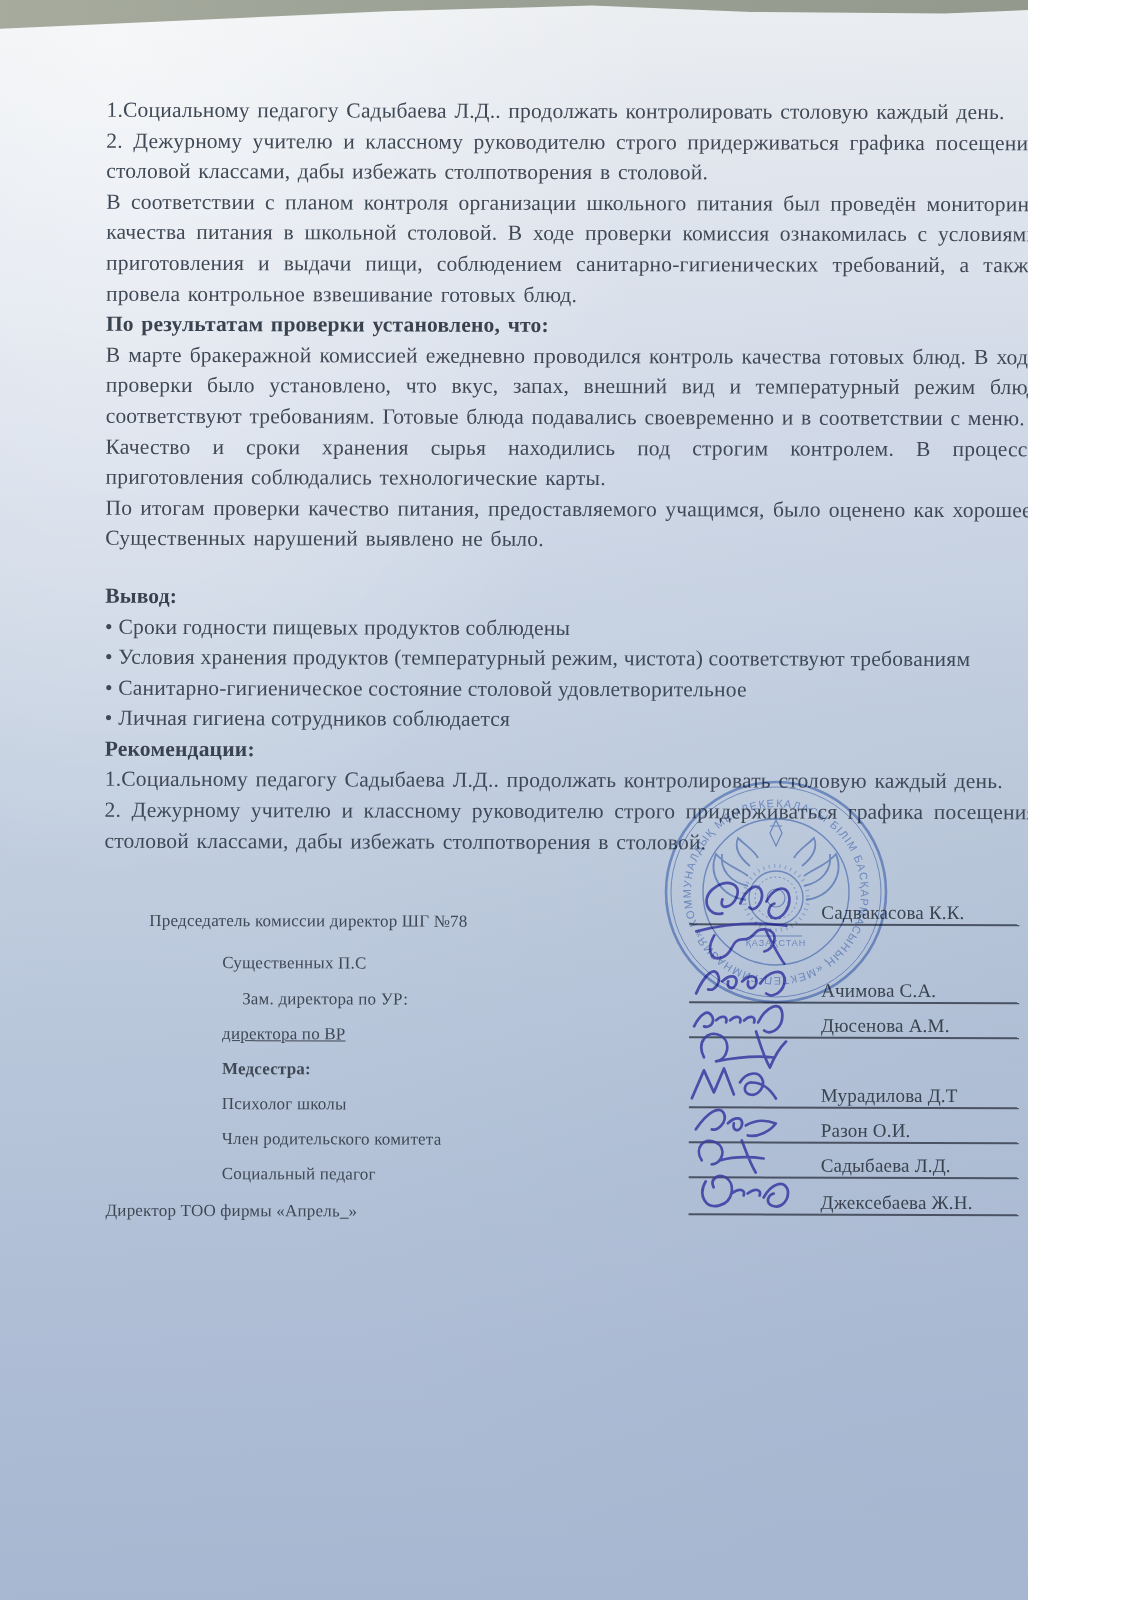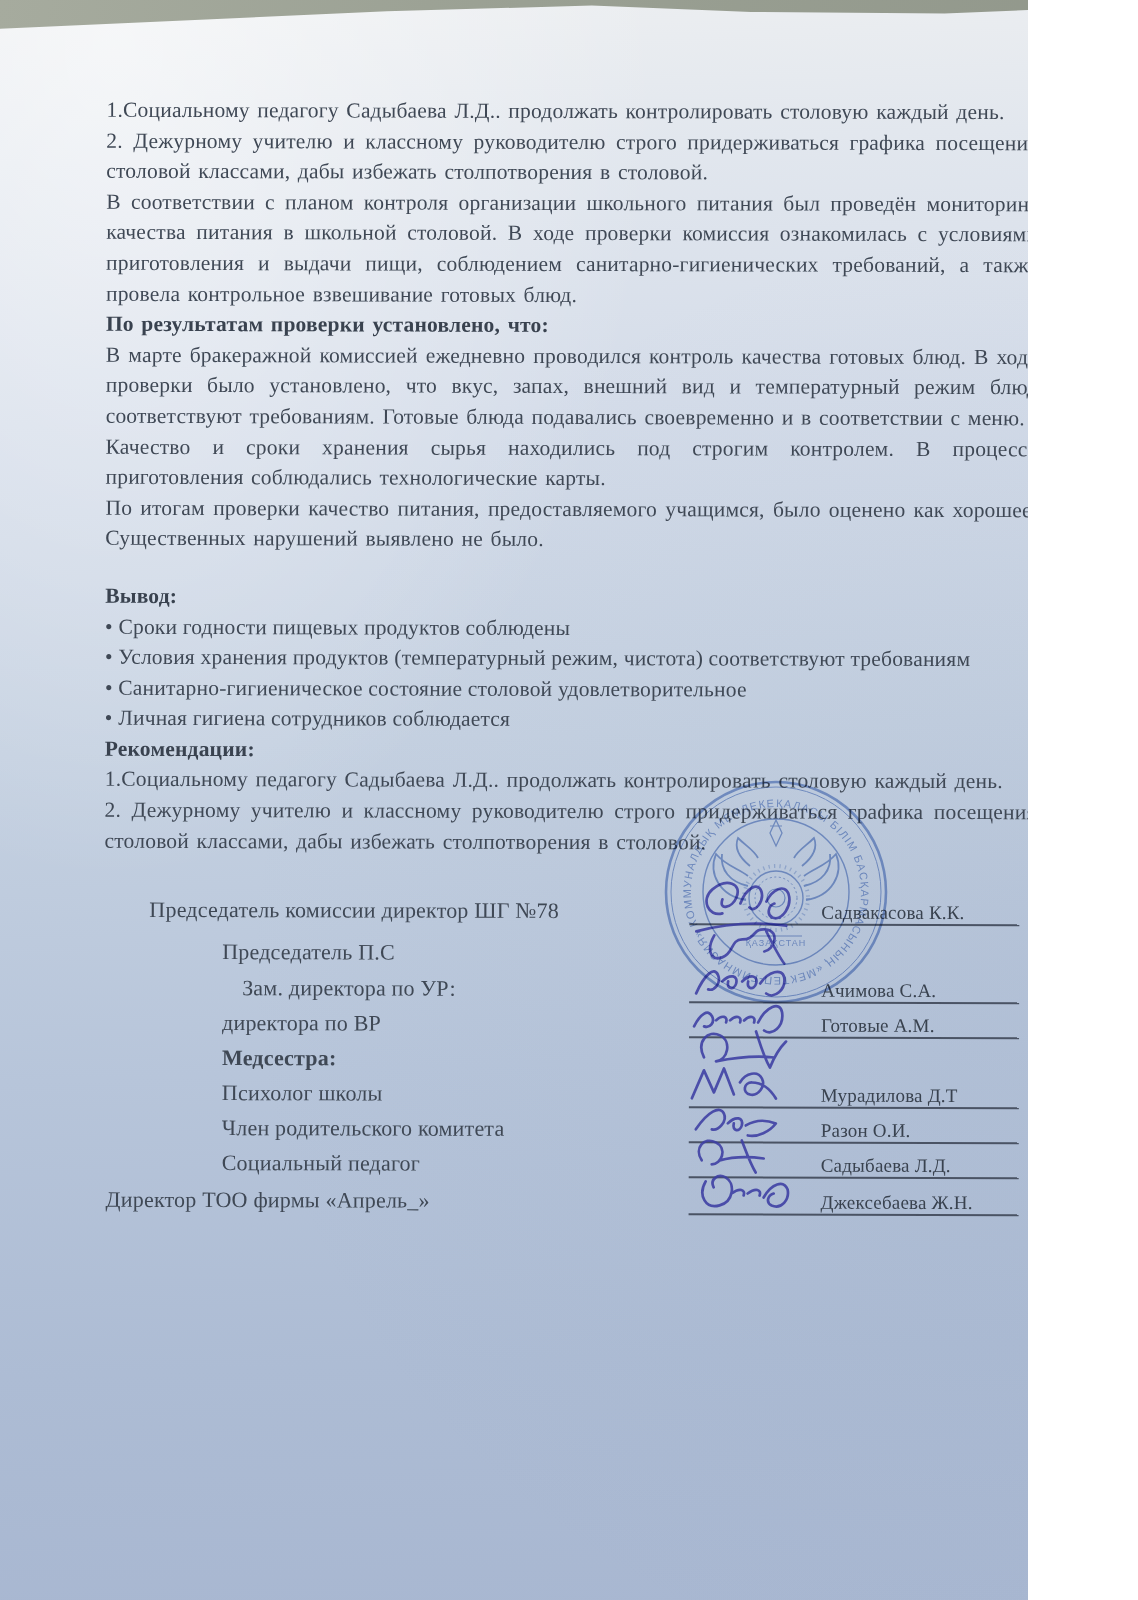--- a/index.html
+++ b/index.html
@@ -22,21 +22,21 @@
     color:#3f4855;font-size:21.5px;line-height:30.6px;letter-spacing:.2px;
     transform:rotate(.15deg);
   }
   .para{margin:0;text-align:justify;word-spacing:2px;}
   .bold{font-weight:700;color:#39424f;text-align:left;}
   .bullet{margin:0;text-align:left;}
   .gap{height:27px;}
   
   .sig-section{position:relative;height:372px;margin-top:16px;}
   .sig-row{position:absolute;left:0;width:100%;height:30px;z-index:3;}
-  .sig-label{position:absolute;top:1px;font-size:22px;white-space:nowrap;color:#3f4855;}
+  .sig-label{position:absolute;top:12px;font-size:17px;white-space:nowrap;color:#3f4855;}
   .sig-line{position:absolute;left:585px;top:0;width:330px;height:28px;border-bottom:2px solid #4a5364;}
   .sig-name{position:absolute;left:132px;bottom:-4px;font-size:19px;white-space:nowrap;color:#39424f;}
   .sig-ink{position:absolute;left:580px;top:-32px;width:140px;height:62px;overflow:visible;}
   .sig-ink path{fill:none;stroke:#3c3ea3;stroke-width:2.7;stroke-linecap:round;stroke-linejoin:round;opacity:.88;}
   
   .stamp{
     position:absolute;left:658px;top:774px;width:236px;height:236px;
     mix-blend-mode:multiply;opacity:.82;z-index:12;pointer-events:none;
   }
   .stamp .ln{fill:none;stroke:#7e9cd4;}
@@ -81,43 +81,43 @@
           <span class="sig-label" style="left:45px;">Председатель комиссии директор ШГ №78</span>
           <svg class="sig-ink" viewBox="0 0 140 62">
               <path d="M38,50 C24,54 16,36 28,26 C42,14 58,20 52,34 C48,44 34,48 38,36 M56,40 C62,24 74,18 77,28 C80,38 70,50 65,44 M82,38 C88,26 100,20 104,30 C108,42 98,58 88,54 C82,51 84,42 90,40"></path>
             </svg>
           <div class="sig-line">
               <span class="sig-name">Садвакасова К.К.</span>
             </div>
         </div>
 
         <div class="sig-row" style="top:64px;">
-          <span class="sig-label" style="left:118px;">Председатель П.С</span>
+          <span class="sig-label" style="left:118px;">Существенных П.С</span>
           <svg class="sig-ink" viewBox="0 0 140 62">
               <path d="M12,26 C42,18 72,16 102,20 M30,30 C22,44 26,56 38,52 C50,48 46,34 58,34 C72,34 68,22 82,24 C96,26 90,44 80,46 M82,26 C88,38 94,50 100,58"></path>
             </svg>
         </div>
 
         <div class="sig-row" style="top:100px;">
           <span class="sig-label" style="left:118px;margin-left:20px;">Зам.  директора по УР:</span>
           <svg class="sig-ink" viewBox="0 0 140 62">
               <path d="M12,52 C20,34 30,24 34,34 C37,42 30,50 24,48 M38,40 C46,32 54,34 52,42 C50,49 42,48 44,40 M58,40 C66,32 74,34 72,42 C70,49 62,48 64,40 M76,42 C84,30 98,26 100,36 C102,48 90,58 82,52"></path>
             </svg>
           <div class="sig-line">
               <span class="sig-name">Ачимова С.А.</span>
             </div>
         </div>
 
         <div class="sig-row" style="top:135px;">
-          <span class="sig-label" style="left:118px;">директора по ВР</span>
+          <span class="sig-label" style="left:118px;text-decoration:underline;">директора по ВР</span>
           <svg class="sig-ink" viewBox="0 0 140 62">
               <path d="M10,50 C16,38 24,32 28,40 C31,46 26,52 20,50 M32,44 C38,38 44,40 42,46 M46,44 C52,38 58,40 56,46 M60,44 C66,38 72,40 70,46 M74,46 C82,30 96,24 98,36 C100,50 88,60 80,54"></path>
             </svg>
           <div class="sig-line">
-              <span class="sig-name">Готовые А.М.</span>
+              <span class="sig-name">Дюсенова А.М.</span>
             </div>
         </div>
 
         <div class="sig-row" style="top:170px;">
           <span class="sig-label" style="left:118px;font-weight:bold;">Медсестра:</span>
           <svg class="sig-ink" viewBox="0 0 140 62">
               <path d="M20,46 C12,30 24,18 36,24 C48,30 44,48 32,50 C52,46 72,44 90,46 M72,20 C76,32 80,46 86,56 C90,46 96,36 102,30"></path>
             </svg>
         </div>
 

